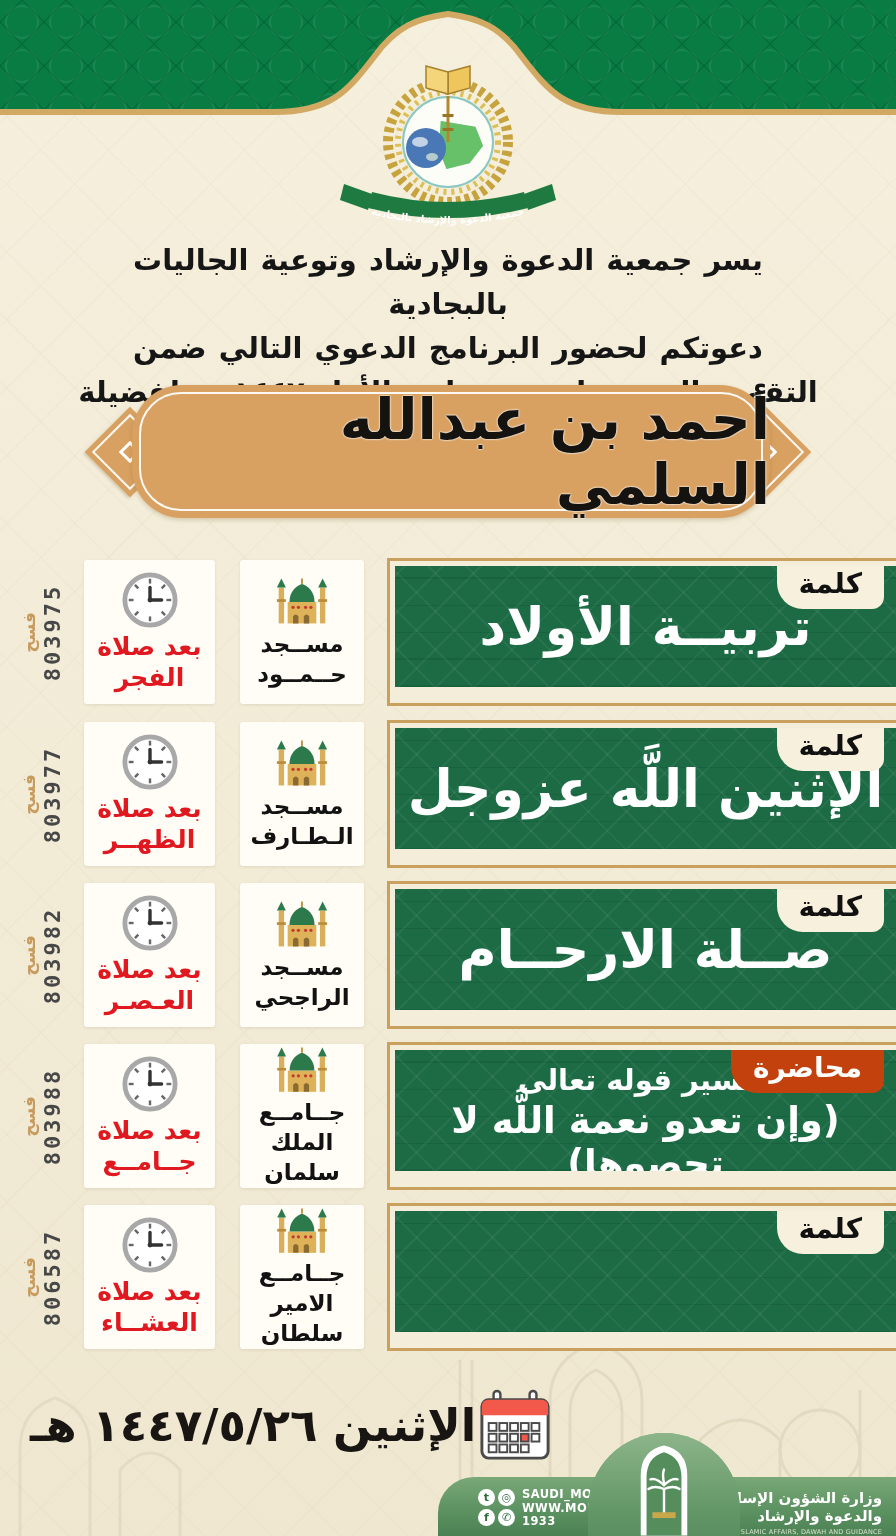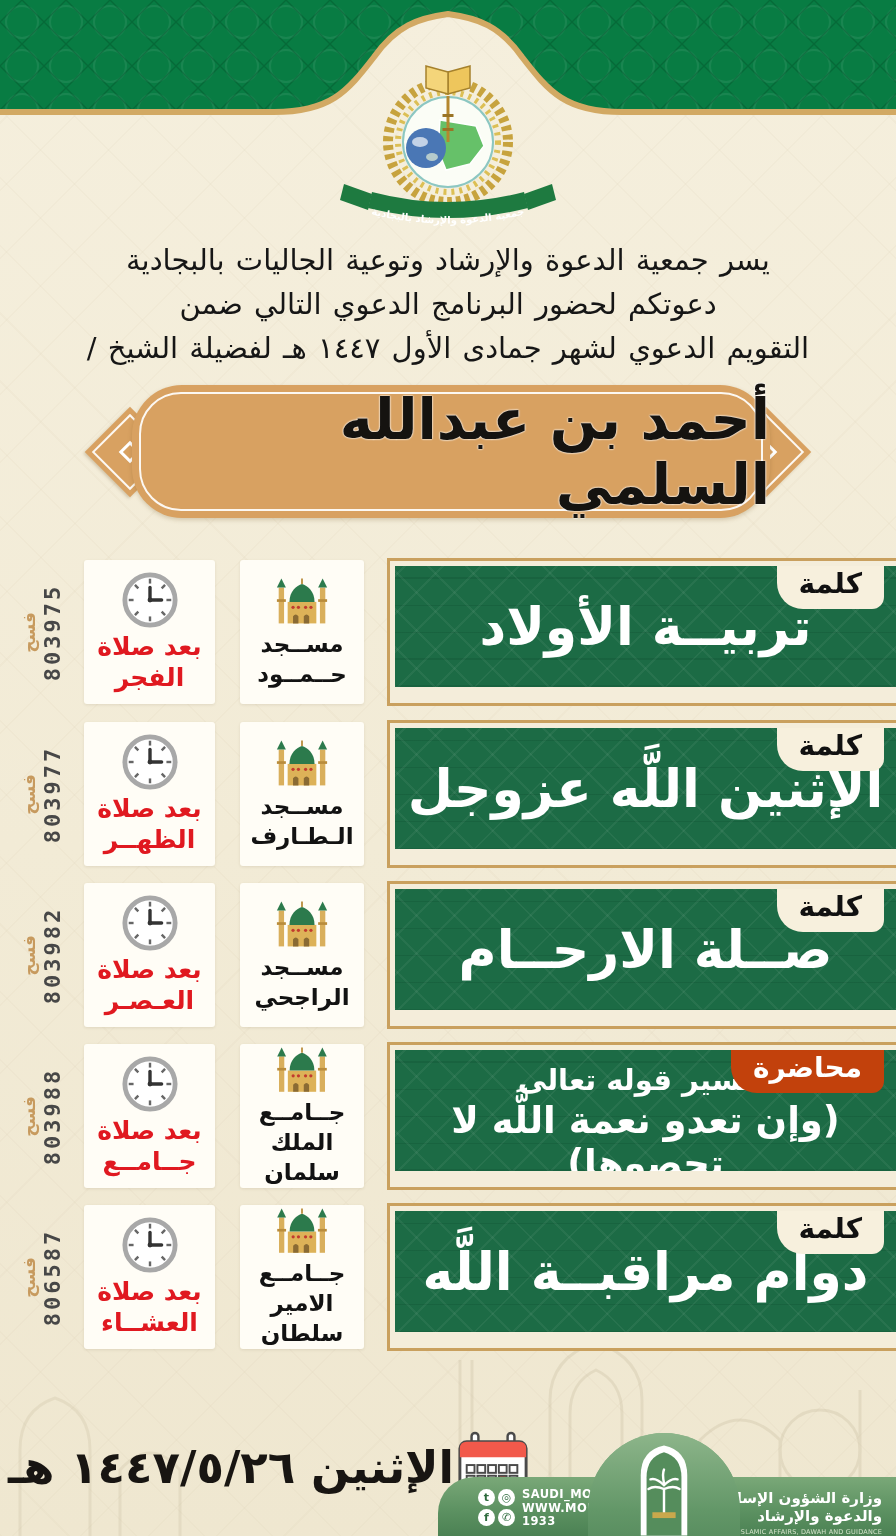--- a/index.html
+++ b/index.html
@@ -17,21 +17,21 @@
   }
   .wm{position:absolute;z-index:0;pointer-events:none;}
 
   
   .topband{position:absolute;left:0;top:0;width:896px;height:130px;z-index:1;}
   .logo{position:absolute;left:338px;top:58px;width:220px;height:200px;z-index:3;}
 
   
   .intro{
     position:absolute;left:68px;top:238px;width:760px;z-index:2;direction:rtl;text-align:center;
-    color:#161616;font-weight:normal;font-size:29px;line-height:44px;word-spacing:2px;
+    color:#161616;font-weight:bold;font-size:29px;line-height:44px;word-spacing:2px;
   }
 
   
   .cartouche{position:absolute;left:0;top:0;width:896px;height:0;z-index:2;}
   .cart-rect{
     position:absolute;left:132px;top:385px;width:638px;height:133px;background:#d8a161;
     border-radius:50px;box-shadow:0 2px 4px rgba(120,90,40,.25);
   }
   .cart-rect::after{
     content:"";position:absolute;inset:7px;border:2px solid rgba(255,255,255,.92);border-radius:42px;
@@ -88,22 +88,22 @@
     position:absolute;top:0;right:12px;z-index:2;background:#f7f0dd;color:#111;
     font-weight:bold;font-size:28px;padding:1px 22px 9px;border-radius:0 0 12px 26px;direction:rtl;
   }
   .tab-red{background:#c2410c;color:#fff;}
   .banner-title{color:#fff;font-weight:bold;font-size:52px;z-index:1;text-align:center;}
   .banner-subtitle{color:#fff;font-weight:bold;font-size:29px;z-index:1;margin-top:26px;}
   .banner-title-sm{font-size:37px;margin-top:2px;}
 
   
   .date-line{
-    position:absolute;left:30px;top:1424px;width:500px;height:86px;z-index:2;
-    display:flex;flex-direction:row-reverse;align-items:center;justify-content:flex-start;gap:2px;
+    position:absolute;left:30px;top:1382px;width:500px;height:86px;z-index:2;
+    display:flex;flex-direction:row-reverse;align-items:center;justify-content:flex-end;gap:2px;
   }
   .cal-svg{width:74px;height:74px;flex:0 0 auto;}
   .date-text{direction:rtl;color:#181512;font-weight:bold;font-size:45px;white-space:nowrap;}
 
   
   .footer{position:absolute;left:438px;right:0;top:1477px;bottom:0;z-index:3;}
   .footer-band{
     position:absolute;inset:0;border-radius:36px 0 0 0;
     background:linear-gradient(180deg,#7aa878 0%,#5d9262 55%,#4b8153 100%);
   }
@@ -495,21 +495,20 @@
           <path d="M34,54 v-8 q3,-4 6,0 v8 Z" fill="#8a6a33"></path>
       </svg>
       <div class="venue-text">
         <div>جــامــع</div>
         <div>الامير سلطان</div>
       </div>
     </div>
     <div class="banner">
       <div class="banner-inner">
         <div class="tab">كلمة</div>
-        <div class="banner-title">دوام مراقبــة اللَّه</div>
       </div>
     </div>
   </div>
 
   <div class="date-line">
     <svg class="cal-svg" viewBox="0 0 76 76">
       <rect x="16" y="3" width="7" height="16" rx="3.5" fill="#fff" stroke="#4a4a4a" stroke-width="2.5"></rect>
       <rect x="53" y="3" width="7" height="16" rx="3.5" fill="#fff" stroke="#4a4a4a" stroke-width="2.5"></rect>
       <rect x="4" y="12" width="68" height="60" rx="7" fill="#fff" stroke="#4a4a4a" stroke-width="3"></rect>
       <path d="M4,19 q0,-7 7,-7 h54 q7,0 7,7 v9 H4 Z" fill="#f2594b"></path>

